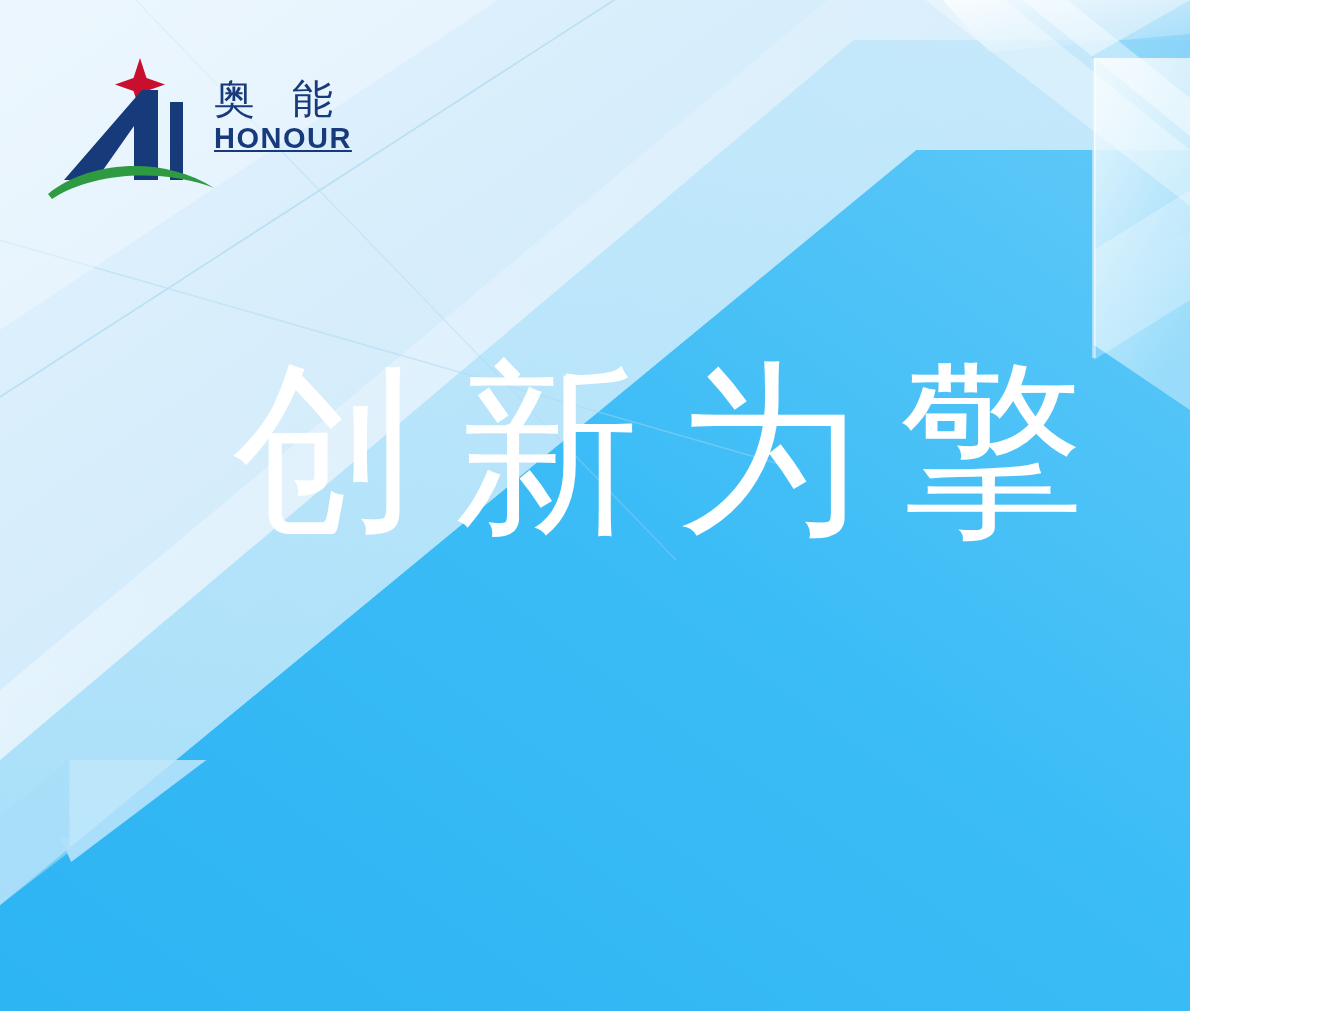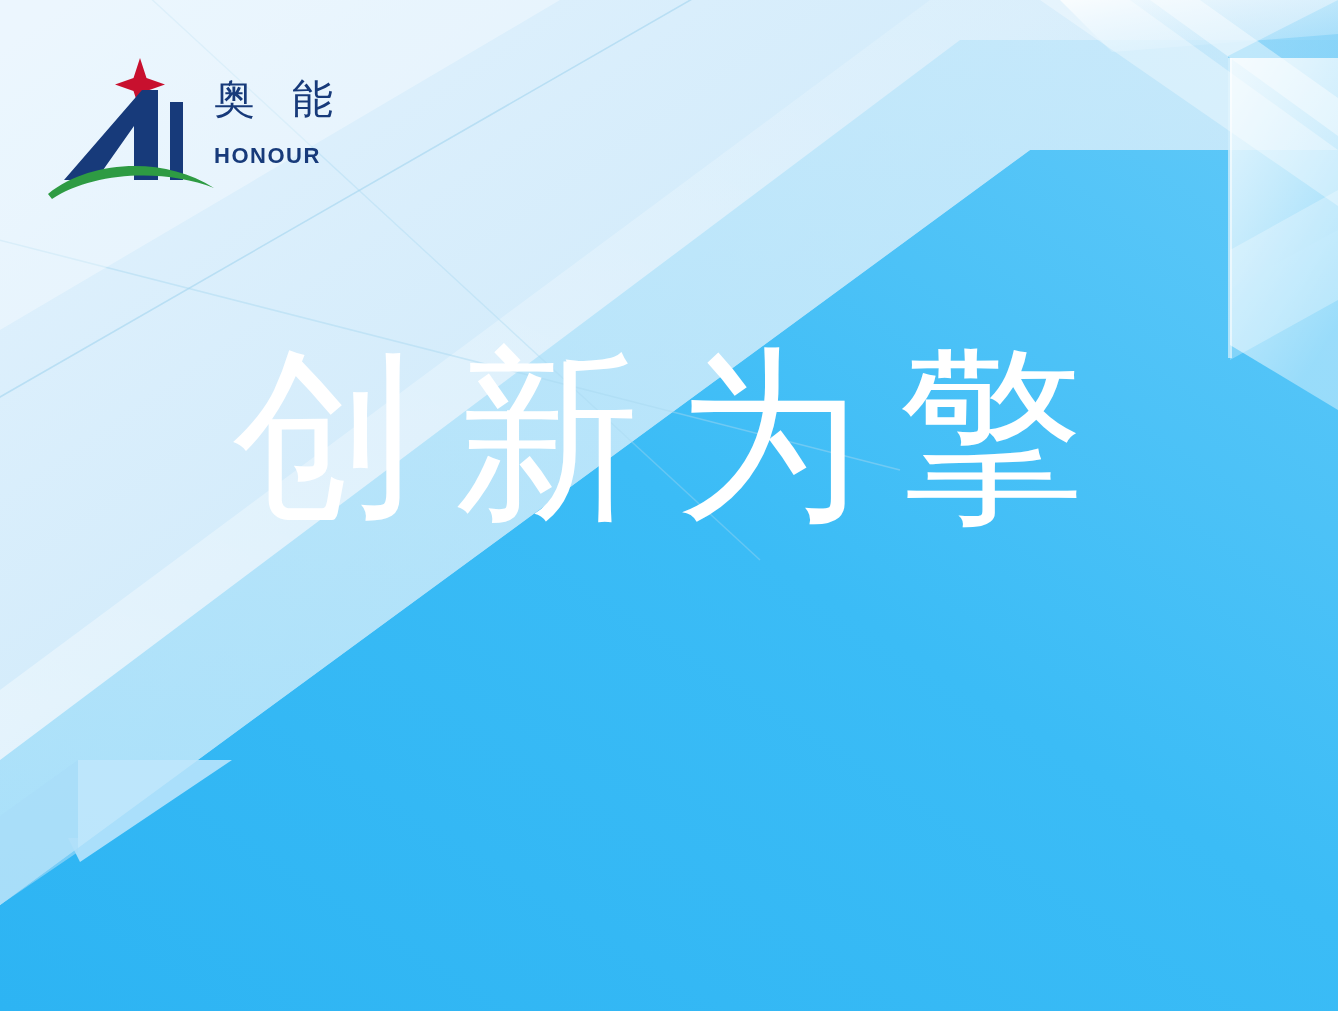--- a/index.html
+++ b/index.html
@@ -2,21 +2,21 @@
 <html><head>
 <meta charset="utf-8">
 <style>
   html, body {
     margin: 0;
     padding: 0;
     background: #ffffff;
   }
   #poster {
     position: relative;
-    width: 1338px;
+    width: 1190px;
     height: 1011px;
     overflow: hidden;
     font-family: "Liberation Sans", "DejaVu Sans", sans-serif;
     background: #ec4899;
   }
 
   
   .bg-layer {
     position: absolute;
     inset: 0;
@@ -52,46 +52,47 @@
     color: #173A7A;
     font-size: 41px;
     line-height: 46px;
     letter-spacing: 12px;
     font-weight: 500;
     white-space: nowrap;
     font-family: "DejaVu Sans", "Liberation Sans", sans-serif;
   }
   .logo-en {
     color: #173A7A;
-    font-size: 22px;
+    font-size: 29px;
     line-height: 32px;
     letter-spacing: 1.5px;
     font-weight: 700;
-    margin-top: 18px;
+    margin-top: 0;
     white-space: nowrap;
+    text-decoration: underline;
   }
 
   
   #slogan {
     position: absolute;
     left: 232px;
     top: 300px;
     width: 900px;
   }
   .slogan-line {
     color: #ffffff;
     font-size: 186px;
     line-height: 232px;
     font-weight: 400;
     letter-spacing: 36px;
     white-space: nowrap;
     font-family: "DejaVu Sans", "Liberation Sans", sans-serif;
     text-indent: 0;
   }
-  .slogan-line.second { margin-top: 20px; }
+  .slogan-line.second { margin-top: 34px; }
 </style>
 </head>
 <body>
 
 <div id="poster">
 
   <div class="bg-layer bg-base"></div>
 
   <div class="bg-layer">
     <svg class="bg-svg" viewBox="0 0 1338 1011" preserveAspectRatio="none" xmlns="http://www.w3.org/2000/svg">

